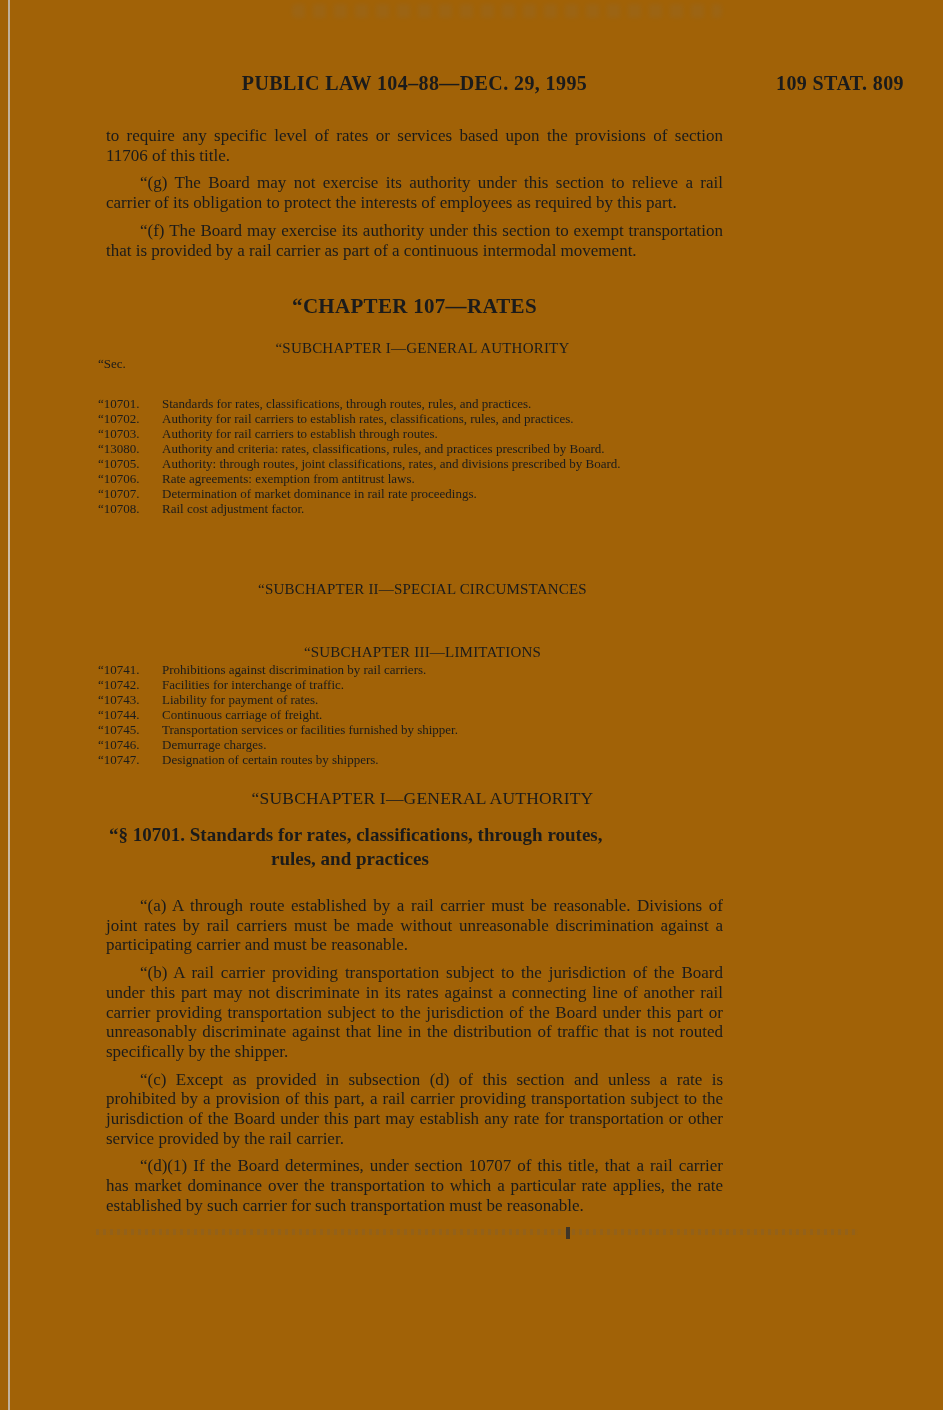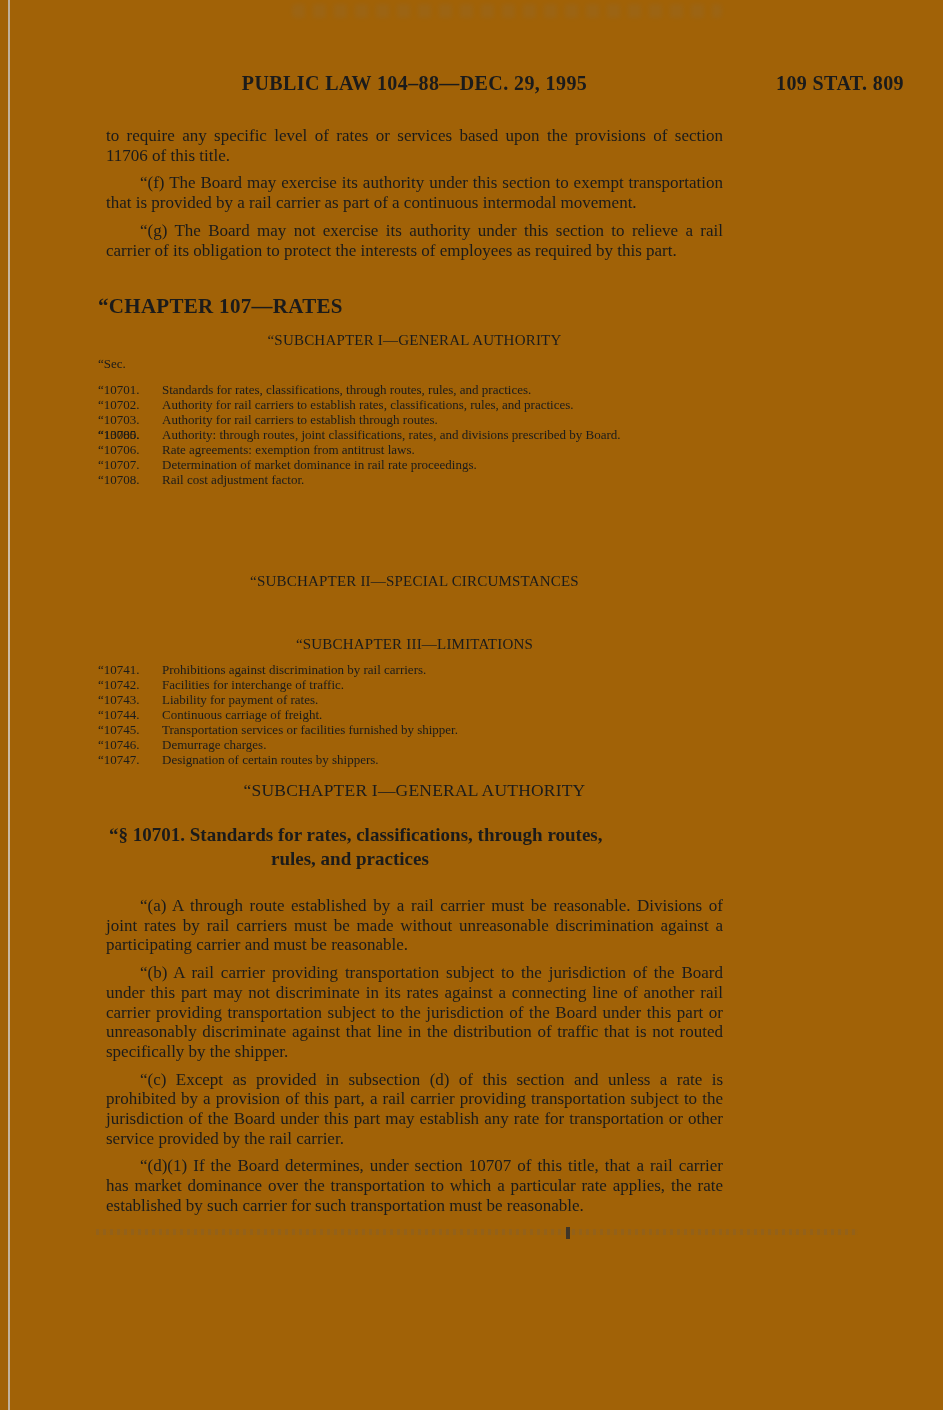--- a/index.html
+++ b/index.html
@@ -81,32 +81,32 @@
     line-height: 19.7px;
     text-align: justify;
   }
   .bodytext p.ind { text-indent: 34px; }
   .intro { top: 118px; }
   .mainbody { top: 888px; }
 
   
   .chapter-heading {
     top: 294px;
-    text-align: left;
+    text-align: center;
     font-size: 21px;
     font-weight: bold;
     letter-spacing: .3px;
     margin: 0;
   }
   .subchap {
     text-align: center;
     font-size: 15px;
     letter-spacing: .2px;
     font-weight: normal;
-    margin: 0;
+    margin: 8px;
   }
   .subchap-1 { top: 332px; }
   .subchap-2 { top: 573px; }
   .subchap-3 { top: 636px; }
   .subchap-big {
     top: 780px;
     font-size: 17.5px;
   }
   .sec-label {
     top: 356px;
@@ -117,21 +117,21 @@
     top: 812px;
     margin: 11px;
     font-size: 19px;
     font-weight: bold;
     line-height: 24px;
   }
   .section-heading .sh-line2 { margin-left: 162px; }
 
   
   .toc { font-size: 13px; line-height: 15px; }
-  .toc-1 { top: 382px; }
+  .toc-1 { top: 396px; }
   .toc-2 { top: 598px; }
   .toc-3 { top: 662px; }
   .toc-item {
     position: relative;
     padding-left: 82px;
     text-indent: -18px;
     text-align: justify;
   }
   .toc-num {
     position: absolute;
@@ -145,33 +145,33 @@
 <div class="page">
 
   <div class="edge-line"></div>
   <div class="bleed-top"></div>
 
   <div class="abs col law-title">PUBLIC LAW 104–88—DEC. 29, 1995</div>
   <div class="abs stat-page">109 STAT. 809</div>
 
   <div class="abs col bodytext intro">
     <p>to require any specific level of rates or services based upon the provisions of section 11706 of this title.</p>
+    <p class="ind">“(g) The Board may not exercise its authority under this section to relieve a rail carrier of its obligation to protect the interests of employees as required by this part.</p>
     <p class="ind">“(f) The Board may exercise its authority under this section to exempt transportation that is provided by a rail carrier as part of a continuous intermodal movement.</p>
-    <p class="ind">“(g) The Board may not exercise its authority under this section to relieve a rail carrier of its obligation to protect the interests of employees as required by this part.</p>
   </div>
 
   <h2 class="abs col chapter-heading">“CHAPTER 107—RATES</h2>
 
   <h3 class="abs col subchap subchap-1">“SUBCHAPTER I—GENERAL AUTHORITY</h3>
   <div class="abs col sec-label">“Sec.</div>
   <div class="abs col toc toc-1">
     <div class="toc-item"><span class="toc-num">“10701.</span><span>Standards for rates, classifications, through routes, rules, and practices.</span></div>
     <div class="toc-item"><span class="toc-num">“10702.</span><span>Authority for rail carriers to establish rates, classifications, rules, and practices.</span></div>
     <div class="toc-item"><span class="toc-num">“10703.</span><span>Authority for rail carriers to establish through routes.</span></div>
-    <div class="toc-item"><span class="toc-num">“13080.</span></div>
+    <div class="toc-item"><span class="toc-num">“13080.</span><span>Authority and criteria: rates, classifications, rules, and practices prescribed by Board.</span></div>
     <div class="toc-item"><span class="toc-num">“10705.</span><span>Authority: through routes, joint classifications, rates, and divisions prescribed by Board.</span></div>
     <div class="toc-item"><span class="toc-num">“10706.</span><span>Rate agreements: exemption from antitrust laws.</span></div>
     <div class="toc-item"><span class="toc-num">“10707.</span><span>Determination of market dominance in rail rate proceedings.</span></div>
     <div class="toc-item"><span class="toc-num">“10708.</span><span>Rail cost adjustment factor.</span></div>
   </div>
 
   <h3 class="abs col subchap subchap-2">“SUBCHAPTER II—SPECIAL CIRCUMSTANCES</h3>
 
   <h3 class="abs col subchap subchap-3">“SUBCHAPTER III—LIMITATIONS</h3>
   <div class="abs col toc toc-3">

